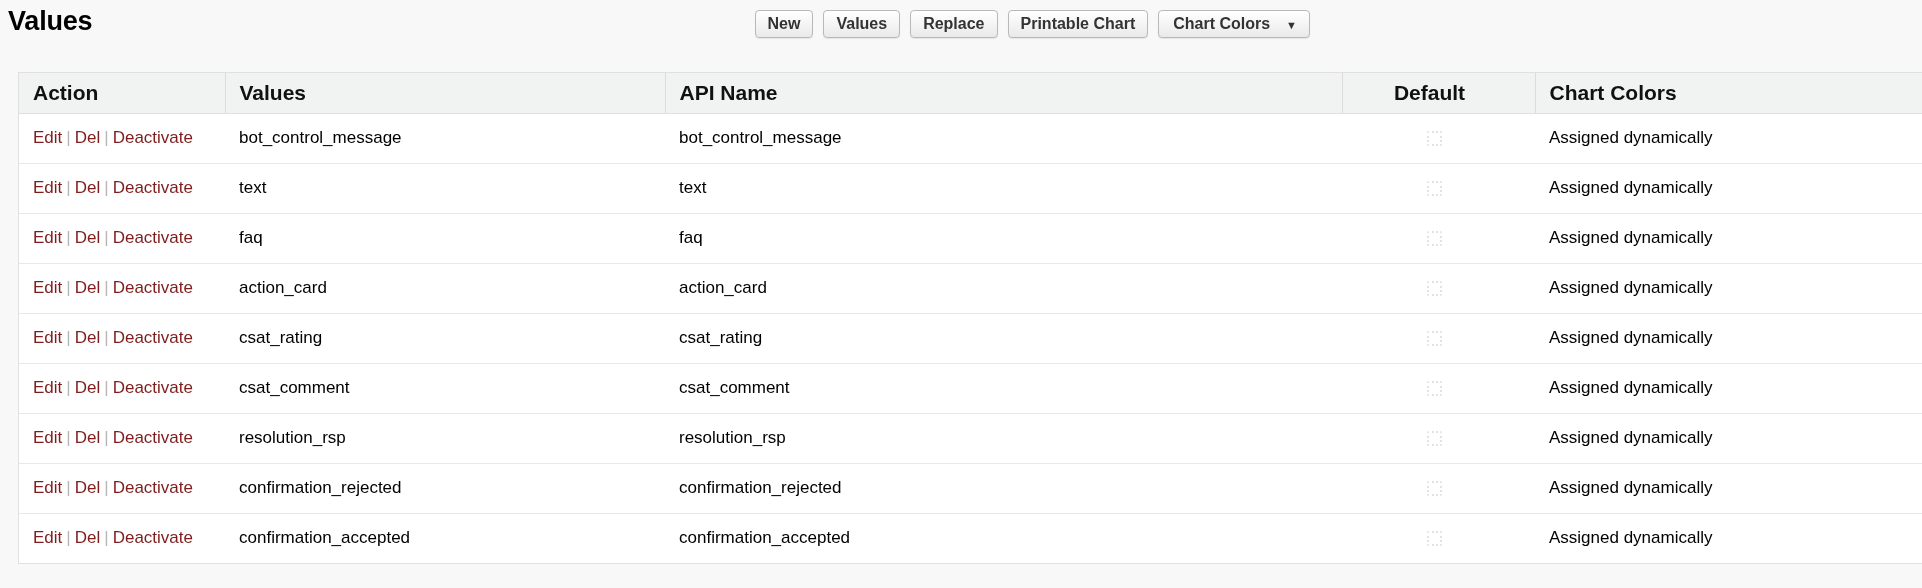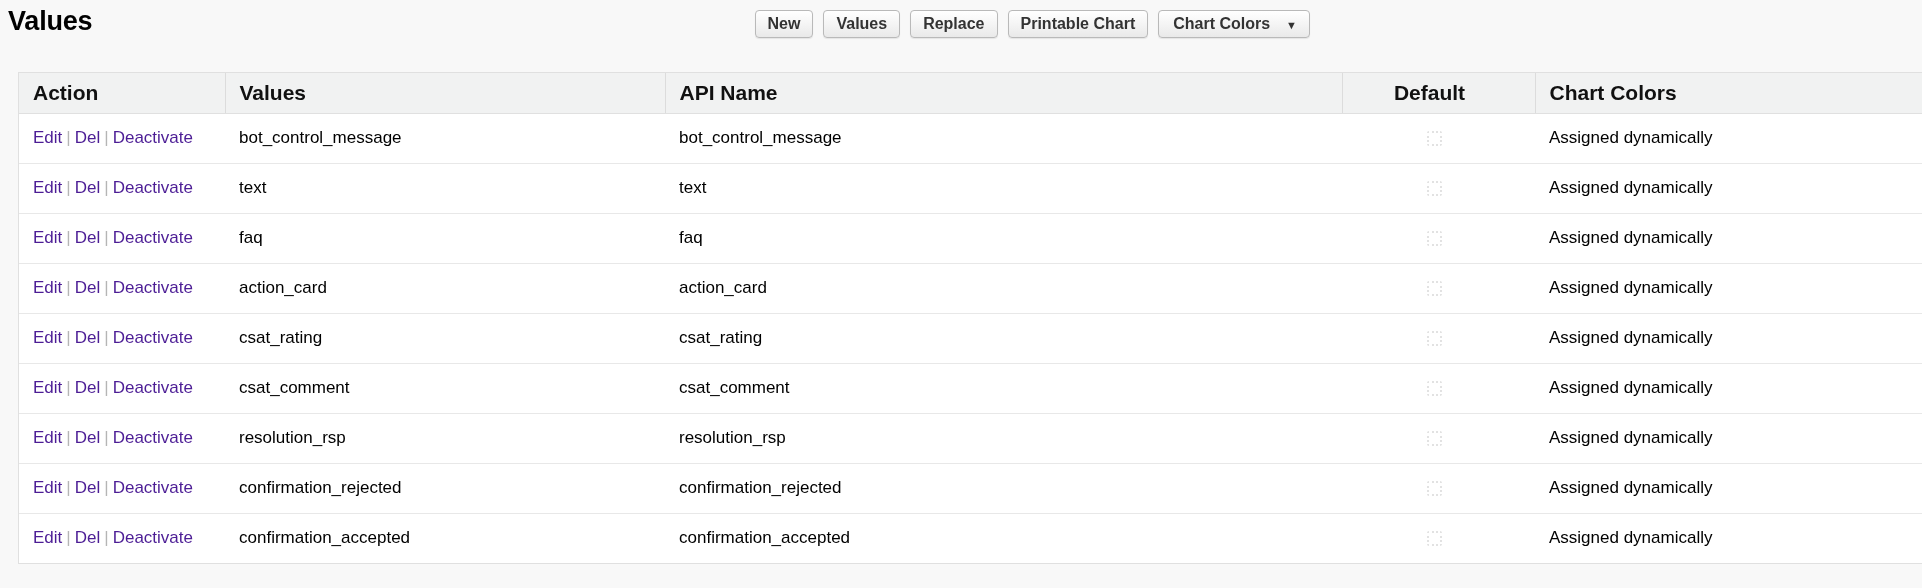--- a/index.html
+++ b/index.html
@@ -118,21 +118,21 @@
 
   .col-action   { width: 206px; }
   .col-values   { width: 440px; }
   .col-api      { width: 677px; }
   .col-default  { width: 193px; }
   .col-colors   { width: auto; }
 
   td.cell-default { text-align: center; padding: 0; }
 
   .link {
-    color: #4c1d95;
+    color: #7f1d1d;
     text-decoration: none;
     cursor: pointer;
   }
   .sepbar {
     color: #b5b5b5;
     padding: 0 4px;
     user-select: none;
   }
 
   .chk {

